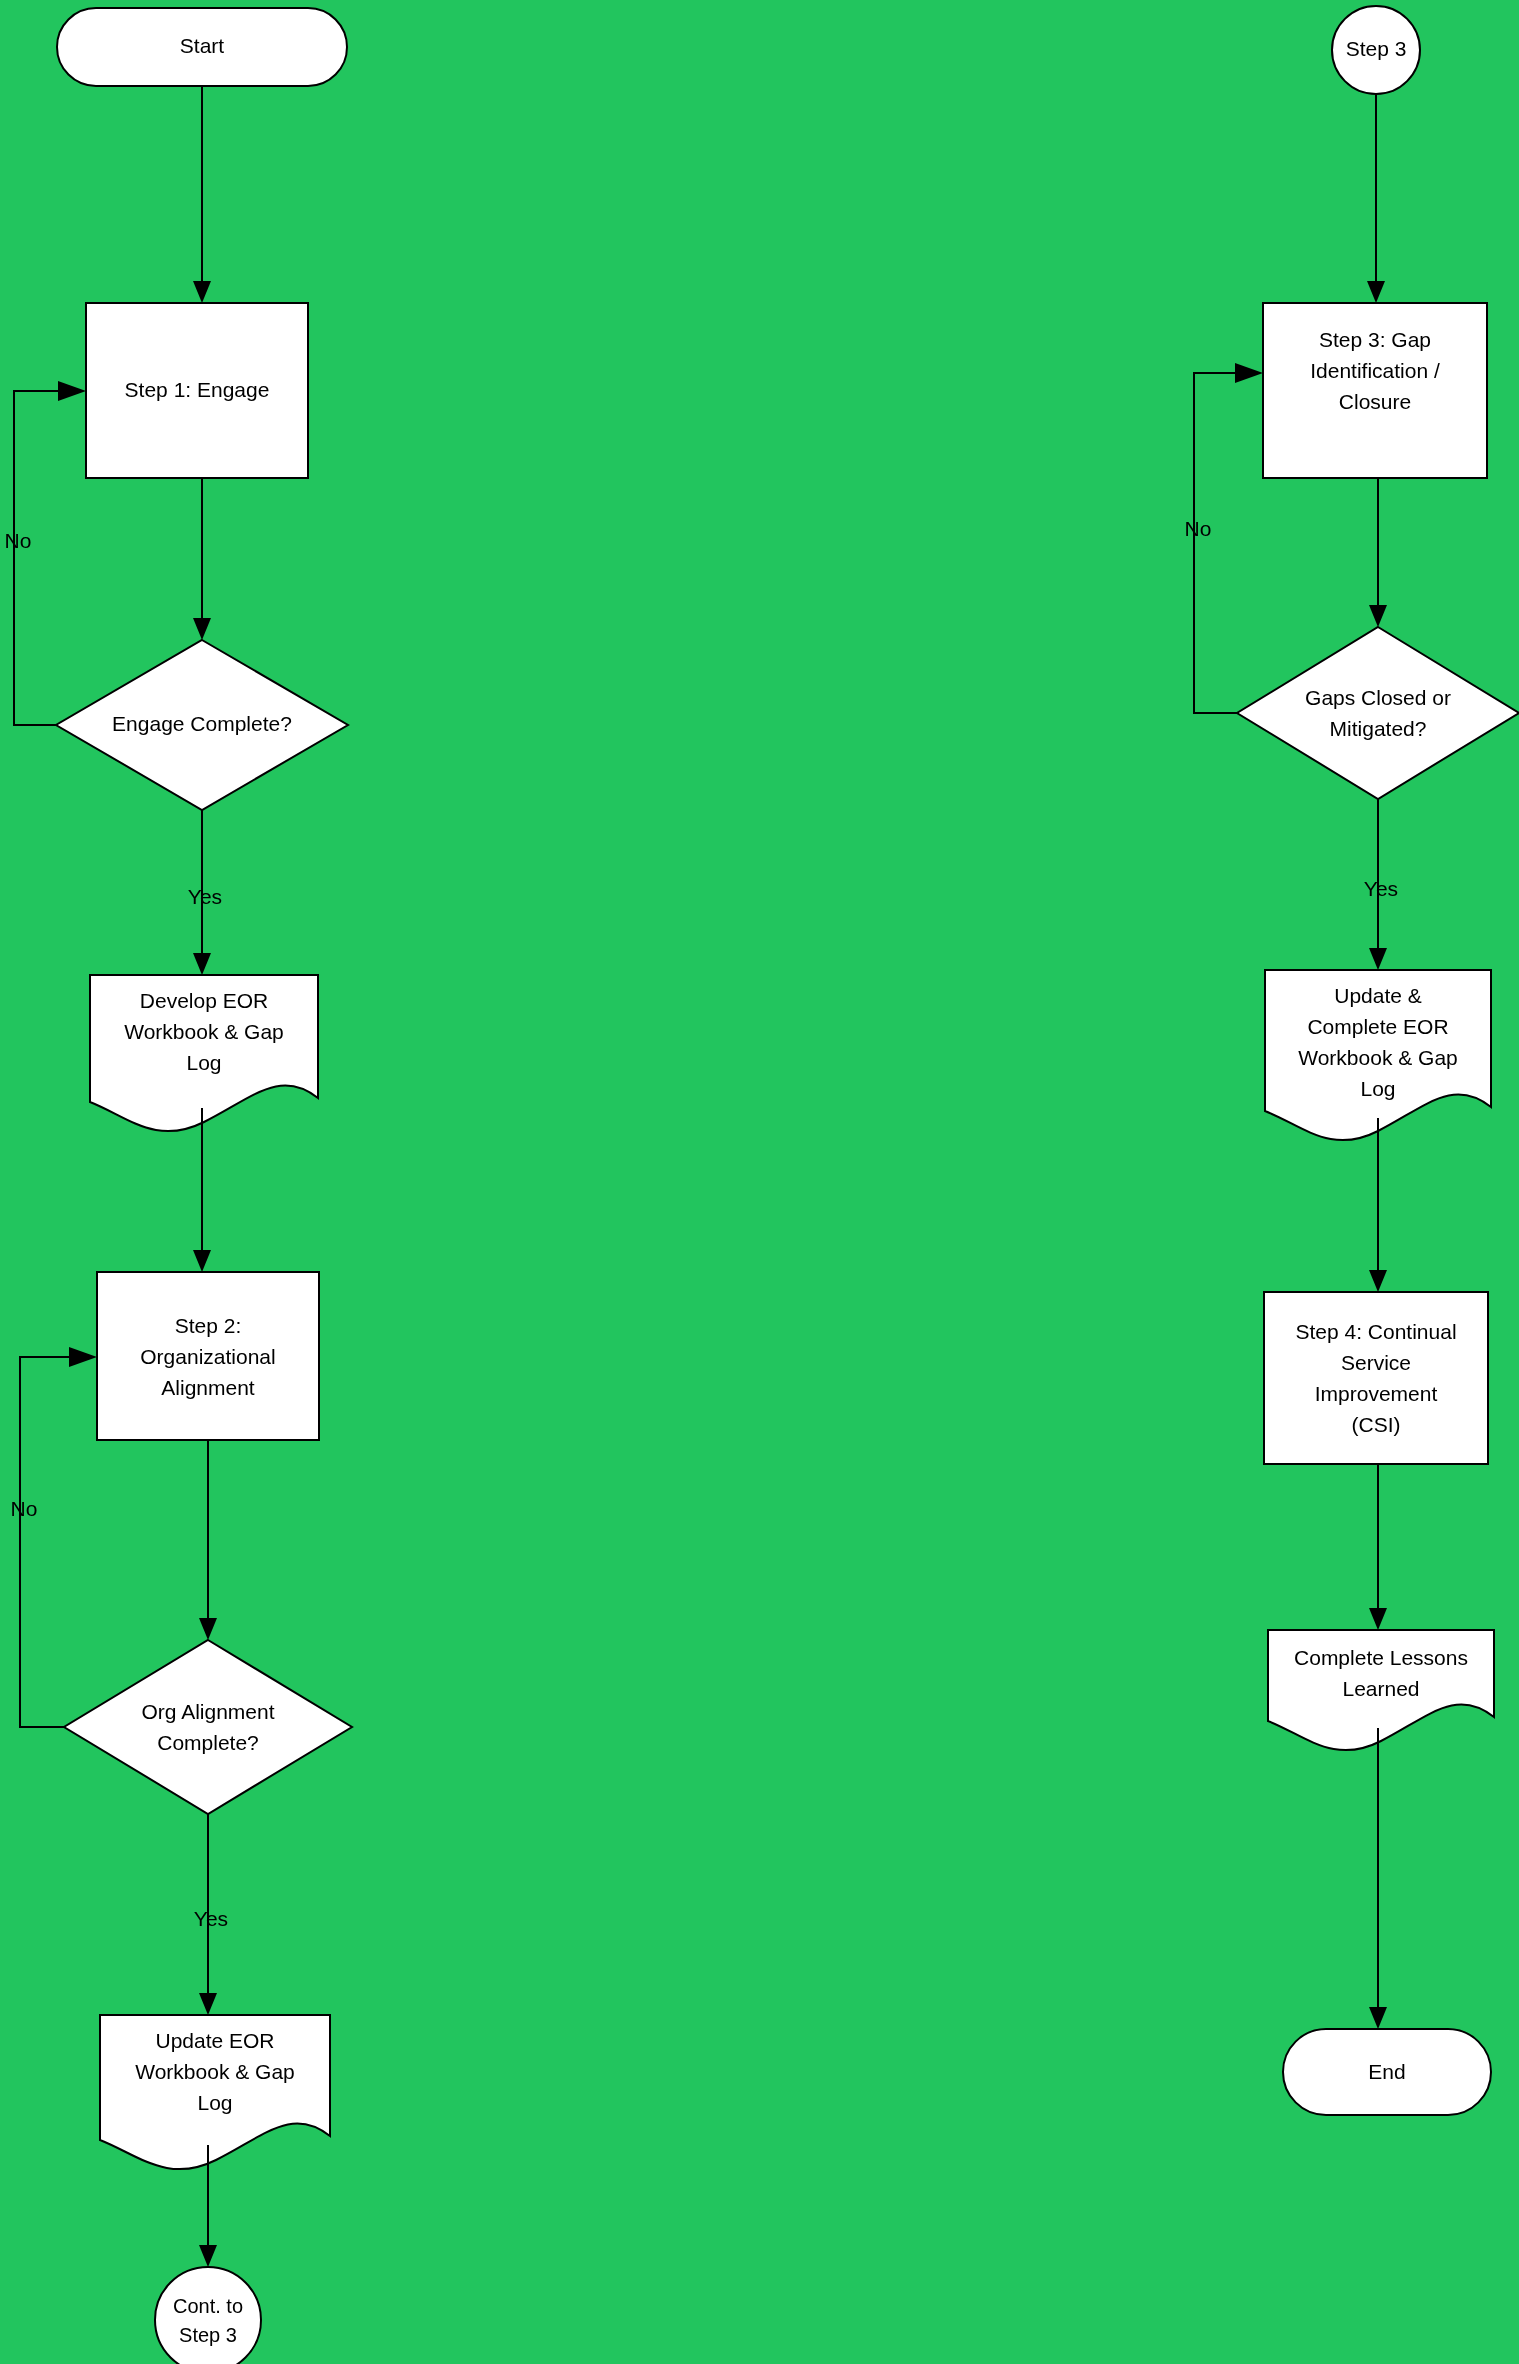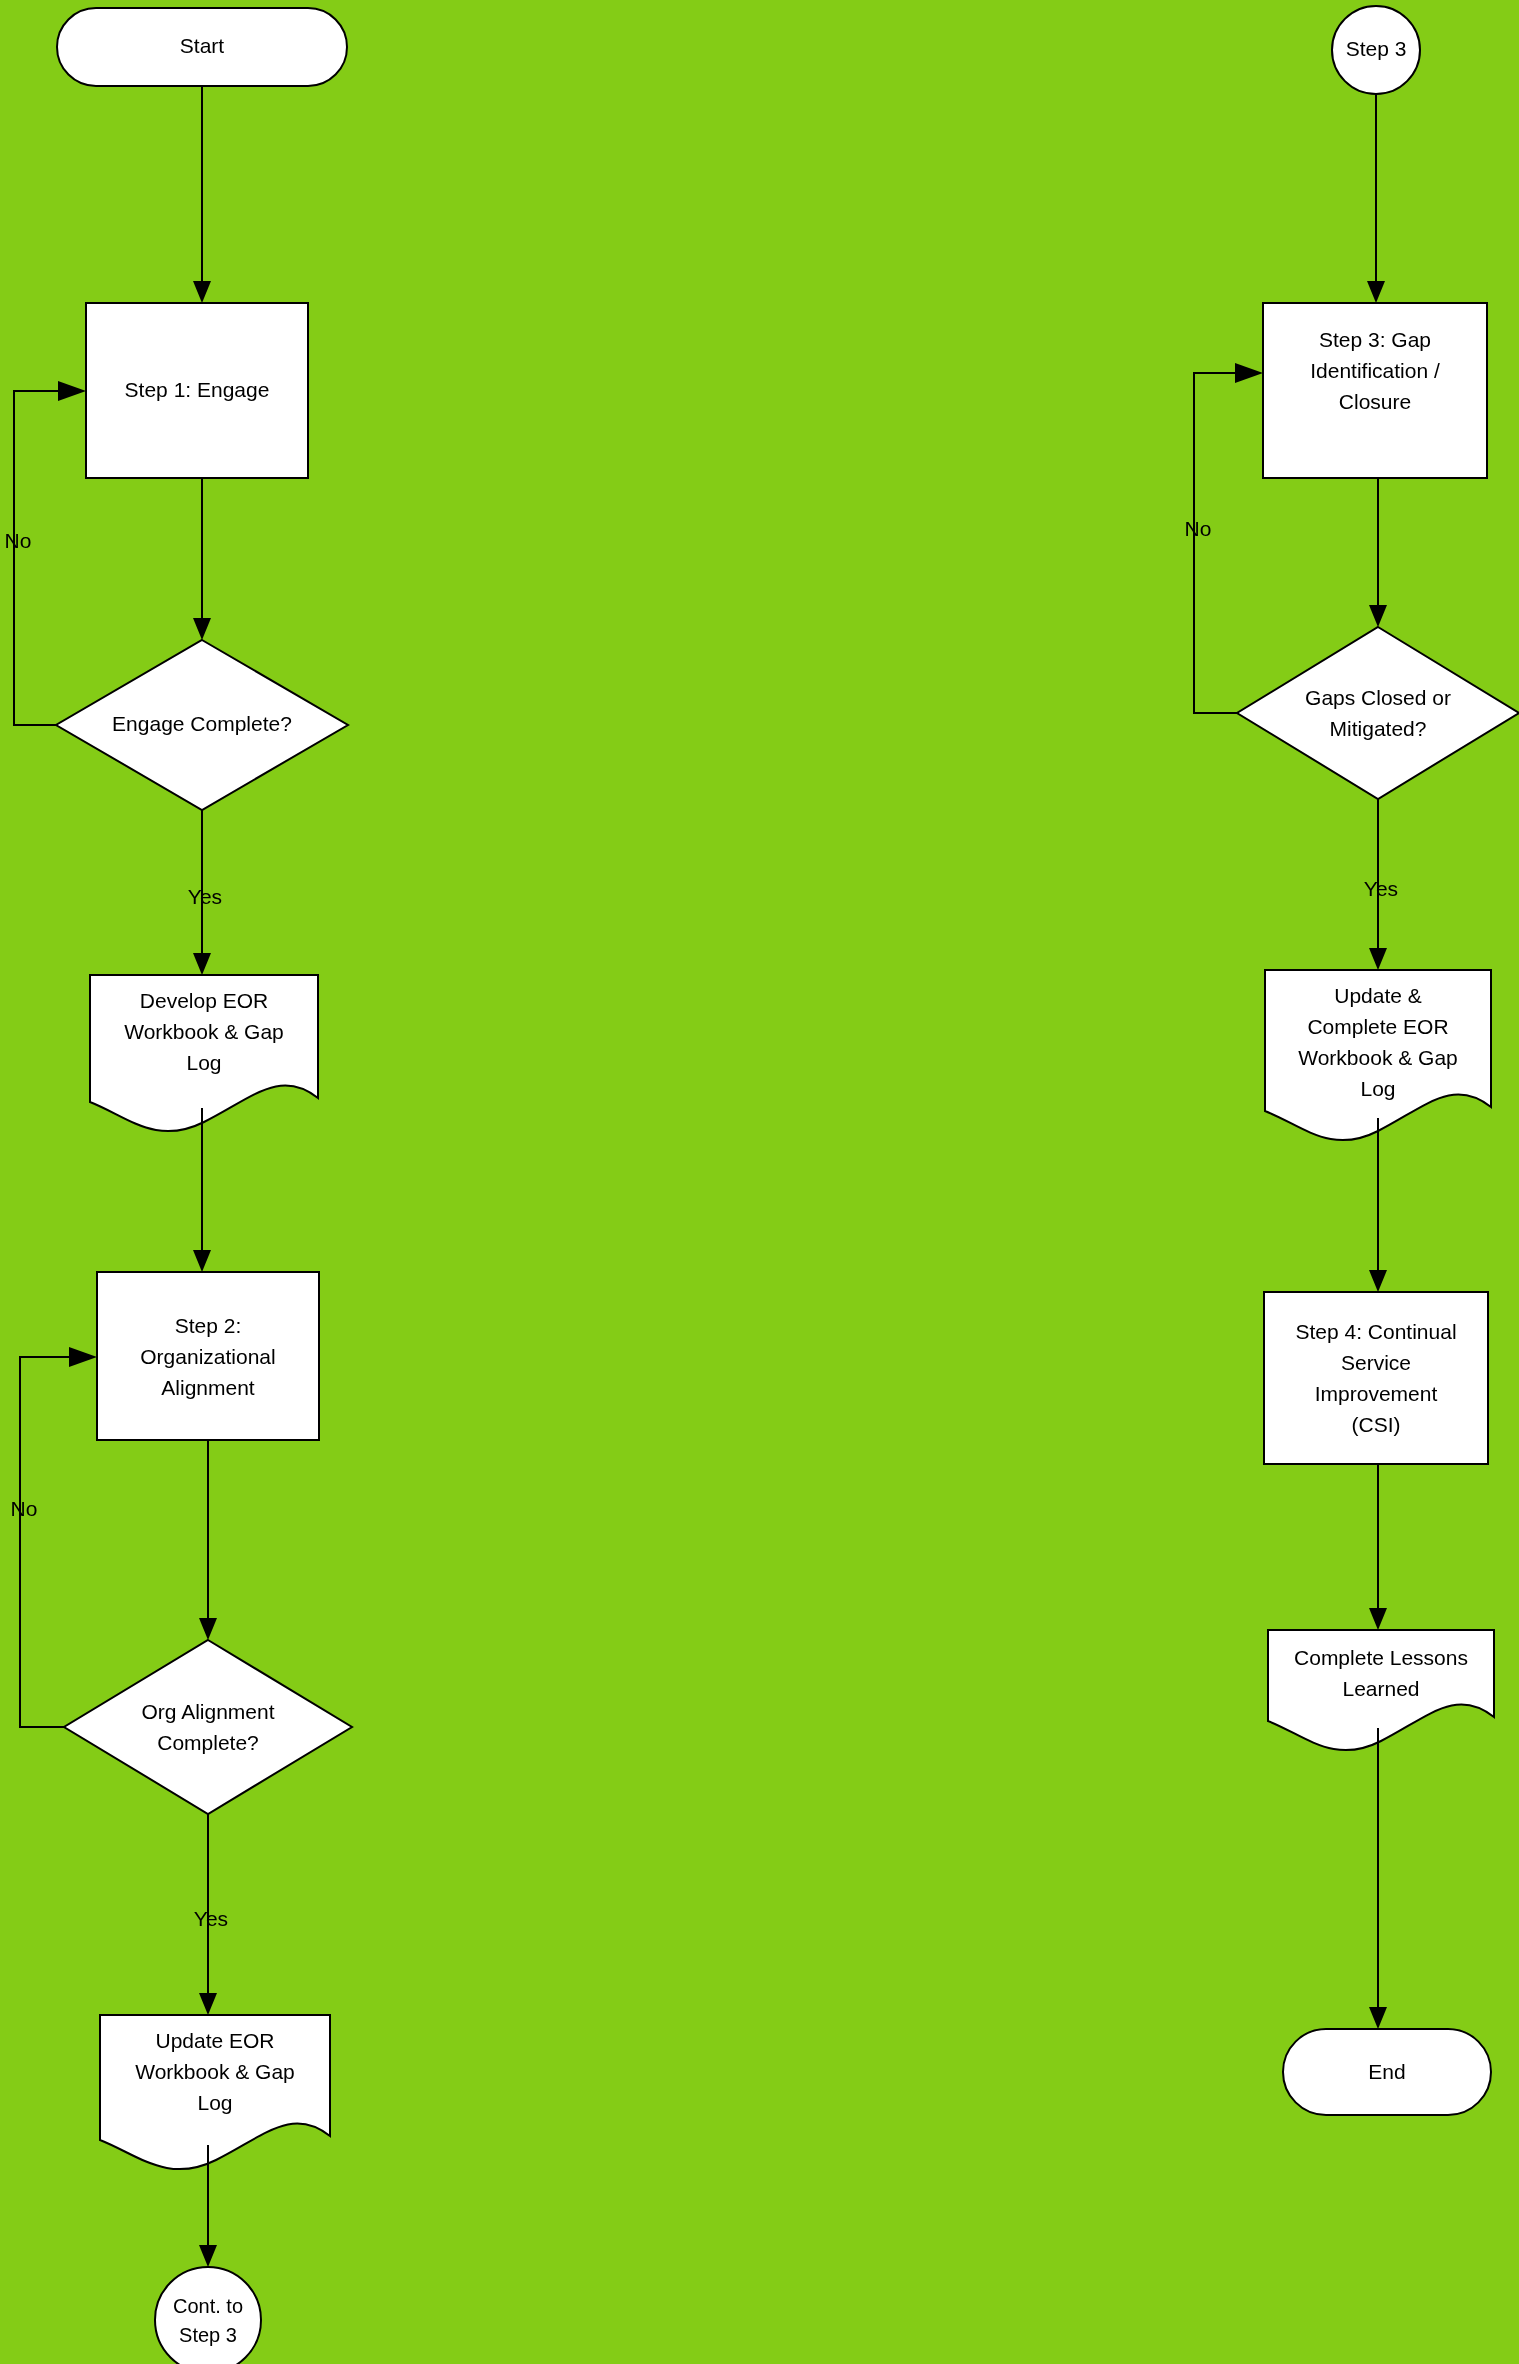--- a/index.html
+++ b/index.html
@@ -11,21 +11,21 @@
   body {
     width: 1519px;
     height: 2364px;
     font-family: "Liberation Sans", sans-serif;
     overflow: hidden;
   }
   #flow-root {
     position: relative;
     width: 1519px;
     height: 2364px;
-    background: #84cc16;
+    background: #22c55e;
   }
   svg#flow-svg {
     position: absolute;
     top: 0;
     left: 0;
     width: 1519px;
     height: 2364px;
     display: block;
   }
   .shape-outline {

